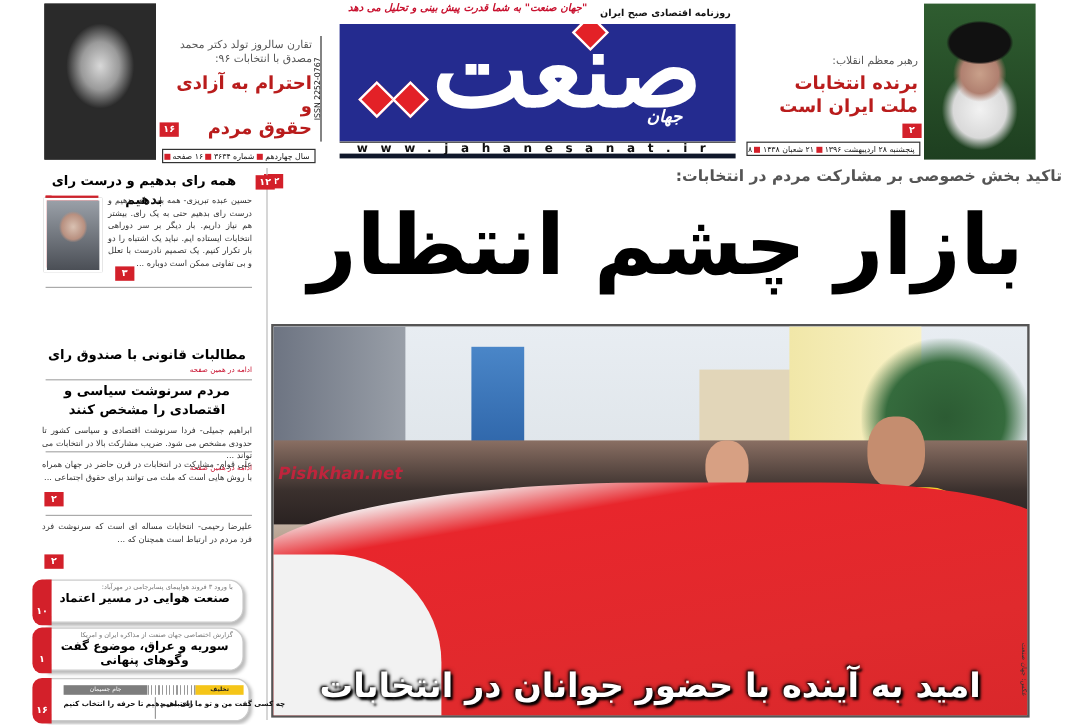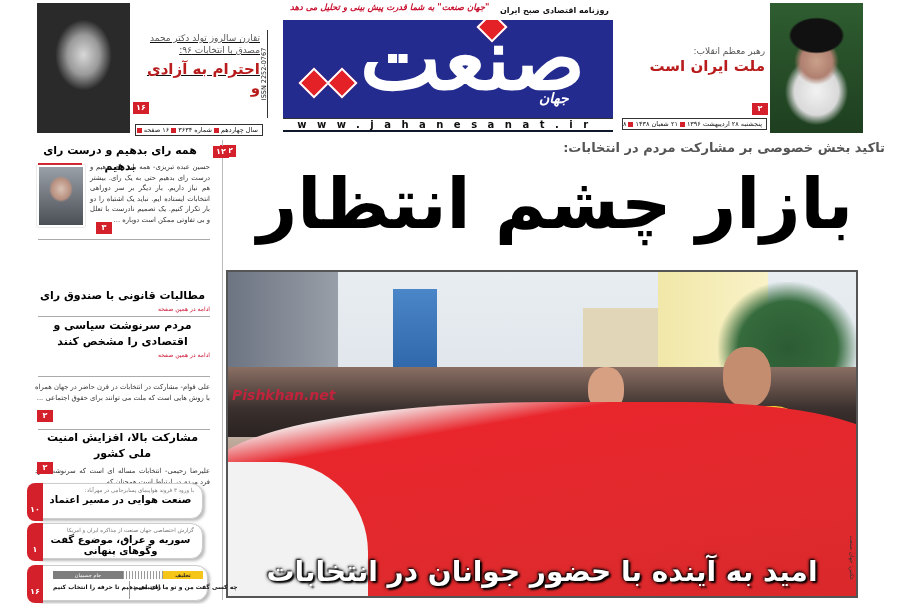--- a/index.html
+++ b/index.html
@@ -27,21 +27,21 @@
 
   .infobar { border: 1px solid #333; background: #fff; font-size: 6.5px; height: 12px;
     line-height: 10px; padding: 0 4px; white-space: nowrap; overflow: hidden; color: #111; }
   .infobar .sep { display: inline-block; width: 5px; height: 5px; background: #d3202a; margin: 0 2px; vertical-align: middle; }
 
   .logo-box { left: 283px; top: 20px; width: 330px; height: 98px; background: #242b8f; overflow: hidden; text-align: right; }
   .logo-text { position: absolute; right: 28px; top: -12px; font-size: 86px; font-weight: bold; color: #fff;
     font-family: "DejaVu Serif", serif; letter-spacing: -4px; }
   .logo-sub { position: absolute; left: 256px; top: 70px; font-size: 14px; font-weight: bold; color: #fff; font-style: italic; }
   .diamond { position: absolute; width: 22px; height: 22px; background: #e32127; border: 2px solid #fff; transform: rotate(45deg); }
-  .logo-url { left: 283px; top: 118px; width: 330px; height: 14px; background: #fff; border-top: 1px solid #333; border-bottom: 2px solid #0f172a;
+  .logo-url { left: 283px; top: 118px; width: 330px; height: 14px; background: #fff; border-top: 1px solid #333; border-bottom: 4px solid #0f172a;
     font-size: 10px; font-weight: bold; letter-spacing: 10.5px; text-align: center; line-height: 12px; direction: ltr; color: #111; }
   .tagline-red { left: 290px; top: 2px; font-size: 8.5px; color: #c8102e; font-style: italic; font-weight: bold; }
   .tagline-daily { left: 500px; top: 6px; font-size: 8px; color: #111; font-weight: bold; }
   .issn { left: 267px; top: 30px; width: 14px; height: 88px; border-left: 1px solid #333; }
   .issn span { position: absolute; left: -30px; top: 40px; transform: rotate(-90deg); font-size: 6.5px; white-space: nowrap; direction: ltr; }
 
   
   .overline { left: 420px; top: 140px; width: 465px; text-align: right; font-size: 13px; color: #555; font-weight: bold; }
   .main-headline { left: 225px; top: 152px; width: 660px; text-align: center; font-size: 70px; font-weight: bold; color: #000;
     line-height: 104px; letter-spacing: -3px; font-family: "DejaVu Sans", sans-serif; }
@@ -86,23 +86,24 @@
   .footer-box .bar-yellow { position: absolute; left: 124px; top: 5px; width: 40px; height: 8px; background: #f5c518; color: #222; font-size: 5px; line-height: 8px; text-align: center; font-weight: bold; }
   .footer-box .cell { position: absolute; top: 17px; font-size: 6px; font-weight: bold; color: #111; white-space: nowrap; }
   .footer-box .cell-sep { position: absolute; left: 90px; top: 15px; width: 1px; height: 18px; background: #999; }
 
   .vrule { position: absolute; left: 222px; top: 140px; width: 1px; height: 460px; background: #bbb; }
 </style>
 </head>
 <body>
 
 <div class="abs teaser-photo photo-left"></div>
-<div class="abs teaser" style="left:135px; top:32px; width:125px;text-decoration:underline;">
+<div class="abs teaser" style="left:135px; top:32px; width:125px;">
   <div class="kicker">تقارن سالروز تولد دکتر محمد مصدق با انتخابات ۹۶:</div>
   <div class="title" style="margin-top:4px;">احترام به آزادی و</div>
+  <div class="title">حقوق مردم</div>
 </div>
 <div class="abs page-badge" style="left:133px; top:102px;">۱۶</div>
 <div class="abs infobar" style="left:135px; top:124px; width:128px;">
   <span>سال چهاردهم</span><span class="sep"></span><span>شماره ۳۶۳۴</span><span class="sep"></span><span>۱۶ صفحه</span><span class="sep"></span>
 </div>
 
 <div class="abs issn">
     <span>ISSN 2252-0767</span>
   </div>
 
@@ -114,20 +115,21 @@
   <div class="logo-sub">جهان</div>
   <div class="diamond" style="left:20px; top:52px;"></div>
   <div class="diamond" style="left:48px; top:52px;"></div>
   <div class="diamond" style="left:198px; top:-4px;"></div>
 </div>
 <div class="abs logo-url">www.jahanesanat.ir</div>
 
 <div class="abs teaser-photo photo-right"></div>
 <div class="abs teaser" style="left:640px; top:45px; width:125px;">
   <div class="kicker">رهبر معظم انقلاب:</div>
+  <div class="title" style="margin-top:3px;">برنده انتخابات</div>
   <div class="title">ملت ایران است</div>
 </div>
 <div class="abs page-badge" style="left:752px; top:103px;">۲</div>
 <div class="abs infobar" style="left:622px; top:118px; width:145px;">
   <span>پنجشنبه ۲۸ اردیبهشت ۱۳۹۶</span><span class="sep"></span><span>۲۱ شعبان ۱۴۳۸</span><span class="sep"></span><span>۱۸ می ۲۰۱۷</span>
 </div>
 
 <div class="abs page-badge" style="left:220px; top:145px;">۱۲</div>
 <div class="abs overline">تاکید بخش خصوصی بر مشارکت مردم در انتخابات:</div>
 <div class="abs main-headline">بازار چشم انتظار ثبات</div>
@@ -164,32 +166,32 @@
 <div class="abs col-divider" style="left:38px; top:235px; width:172px;"></div>
 
 <div class="abs" style="left:35px; top:240px; width:175px;margin-top:48px;">
   <div class="col-title">مطالبات قانونی با صندوق رای</div>
   <div class="col-more">ادامه در همین صفحه</div>
 </div>
 <div class="abs col-divider" style="left:38px; top:312px; width:172px;"></div>
 
 <div class="abs" style="left:35px; top:318px; width:175px;">
   <div class="col-title">مردم سرنوشت سیاسی و اقتصادی را مشخص کنند</div>
+  <div class="col-body" style="margin-top:4px;">ابراهیم جمیلی- فردا سرنوشت اقتصادی و سیاسی کشور تا حدودی مشخص می شود. ضریب مشارکت بالا در انتخابات می تواند ...</div>
   <div class="col-more">ادامه در همین صفحه</div>
 </div>
 <div class="abs col-divider" style="left:38px; top:372px; width:172px;"></div>
 
 <div class="abs" style="left:35px; top:378px; width:175px;">
   <div class="col-body" style="margin-top:4px;">علی قوام- مشارکت در انتخابات در قرن حاضر در جهان همراه با روش هایی است که ملت می توانند برای حقوق اجتماعی ...</div>
 </div>
 <div class="abs page-badge" style="left:37px; top:410px;">۲</div>
 <div class="abs col-divider" style="left:38px; top:425px; width:172px;"></div>
 
 <div class="abs" style="left:35px; top:430px; width:175px;">
-  <div class="col-title">مشارکت بالا، افزایش امنیت ملی کشور</div>
   <div class="col-body" style="margin-top:4px;">علیرضا رحیمی- انتخابات مساله ای است که سرنوشت فرد فرد مردم در ارتباط است همچنان که ...</div>
 </div>
 <div class="abs page-badge" style="left:37px; top:462px;">۲</div>
 
 <div class="promo-box" style="top:483px;">
   <div class="promo-tab">۱۰</div>
   <div class="promo-kicker">با ورود ۳ فروند هواپیمای پسابرجامی در مهرآباد:</div>
   <div class="promo-title">صنعت هوایی در مسیر اعتماد</div>
 </div>
 <div class="promo-box" style="top:523px;">

